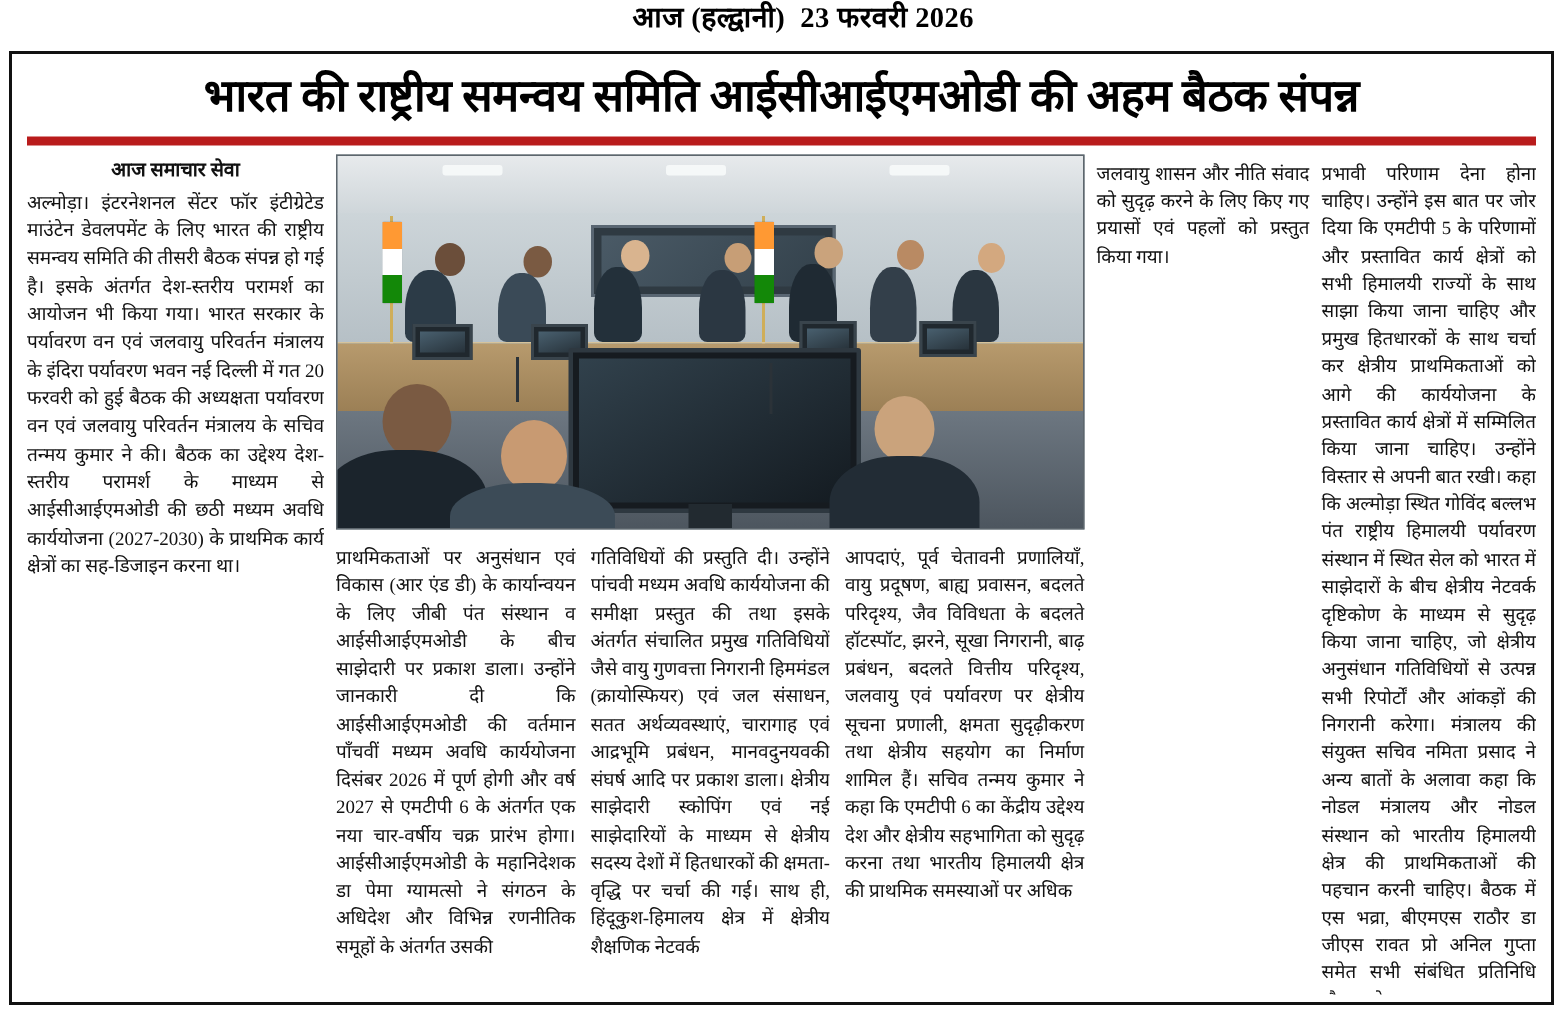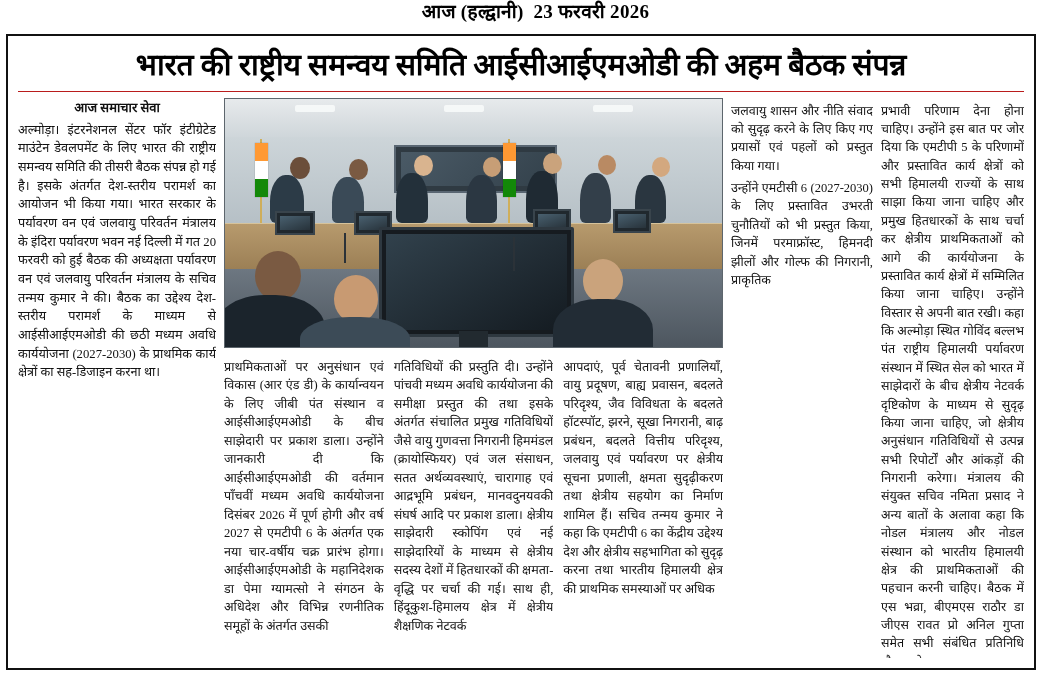--- a/index.html
+++ b/index.html
@@ -51,21 +51,21 @@
   
   .headline {
     font-family: "Liberation Serif", serif;
     font-weight: bold;
     font-size: 30px;
     line-height: 1.15;
     text-align: center;
     letter-spacing: -0.2px;
     color: #000;
     padding: 4px 0 8px 0;
-    border-bottom: 1px solid #b91c1c;
+    border-bottom: 6px solid #b91c1c;
     margin-bottom: 6px;
   }
 
   
   .body-grid {
     display: grid;
     grid-template-columns: 198px 1fr 142px 143px;
     column-gap: 8px;
     height: 560px;
   }
@@ -276,21 +276,20 @@
             <p>गतिविधियों की प्रस्तुति दी। उन्होंने पांचवी मध्यम अवधि कार्ययोजना की समीक्षा प्रस्तुत की तथा इसके अंतर्गत संचालित प्रमुख गतिविधियों जैसे वायु गुणवत्ता निगरानी हिममंडल (क्रायोस्फियर) एवं जल संसाधन, सतत अर्थव्यवस्थाएं, चारागाह एवं आद्रभूमि प्रबंधन, मानवदुनयवकी संघर्ष आदि पर प्रकाश डाला। क्षेत्रीय साझेदारी स्कोपिंग एवं नई साझेदारियों के माध्यम से क्षेत्रीय सदस्य देशों में हितधारकों की क्षमता-वृद्धि पर चर्चा की गई। साथ ही, हिंदूकुश-हिमालय क्षेत्र में क्षेत्रीय शैक्षणिक नेटवर्क</p>
           </div>
           <div class="col">
             <p>आपदाएं, पूर्व चेतावनी प्रणालियाँ, वायु प्रदूषण, बाह्य प्रवासन, बदलते परिदृश्य, जैव विविधता के बदलते हॉटस्पॉट, झरने, सूखा निगरानी, बाढ़ प्रबंधन, बदलते वित्तीय परिदृश्य, जलवायु एवं पर्यावरण पर क्षेत्रीय सूचना प्रणाली, क्षमता सुदृढ़ीकरण तथा क्षेत्रीय सहयोग का निर्माण शामिल हैं। सचिव तन्मय कुमार ने कहा कि एमटीपी 6 का केंद्रीय उद्देश्य देश और क्षेत्रीय सहभागिता को सुदृढ़ करना तथा भारतीय हिमालयी क्षेत्र की प्राथमिक समस्याओं पर अधिक</p>
           </div>
         </div>
       </div>
 
       <div class="col col-4">
         <p>जलवायु शासन और नीति संवाद को सुदृढ़ करने के लिए किए गए प्रयासों एवं पहलों को प्रस्तुत किया गया।</p>
-        <p>उन्होंने एमटीसी 6 (2027-2030) के लिए प्रस्तावित उभरती चुनौतियों को भी प्रस्तुत किया, जिनमें परमाफ्रॉस्ट, हिमनदी झीलों और गोल्फ की निगरानी, प्राकृतिक</p>
       </div>
 
       <div class="col col-4">
         <p>प्रभावी परिणाम देना होना चाहिए। उन्होंने इस बात पर जोर दिया कि एमटीपी 5 के परिणामों और प्रस्तावित कार्य क्षेत्रों को सभी हिमालयी राज्यों के साथ साझा किया जाना चाहिए और प्रमुख हितधारकों के साथ चर्चा कर क्षेत्रीय प्राथमिकताओं को आगे की कार्ययोजना के प्रस्तावित कार्य क्षेत्रों में सम्मिलित किया जाना चाहिए। उन्होंने विस्तार से अपनी बात रखी। कहा कि अल्मोड़ा स्थित गोविंद बल्लभ पंत राष्ट्रीय हिमालयी पर्यावरण संस्थान में स्थित सेल को भारत में साझेदारों के बीच क्षेत्रीय नेटवर्क दृष्टिकोण के माध्यम से सुदृढ़ किया जाना चाहिए, जो क्षेत्रीय अनुसंधान गतिविधियों से उत्पन्न सभी रिपोर्टों और आंकड़ों की निगरानी करेगा। मंत्रालय की संयुक्त सचिव नमिता प्रसाद ने अन्य बातों के अलावा कहा कि नोडल मंत्रालय और नोडल संस्थान को भारतीय हिमालयी क्षेत्र की प्राथमिकताओं की पहचान करनी चाहिए। बैठक में एस भव्रा, बीएमएस राठौर डा जीएस रावत प्रो अनिल गुप्ता समेत सभी संबंधित प्रतिनिधि मौजूद रहे।</p>
       </div>
 
     </div>
   </div>
 </div>
 

